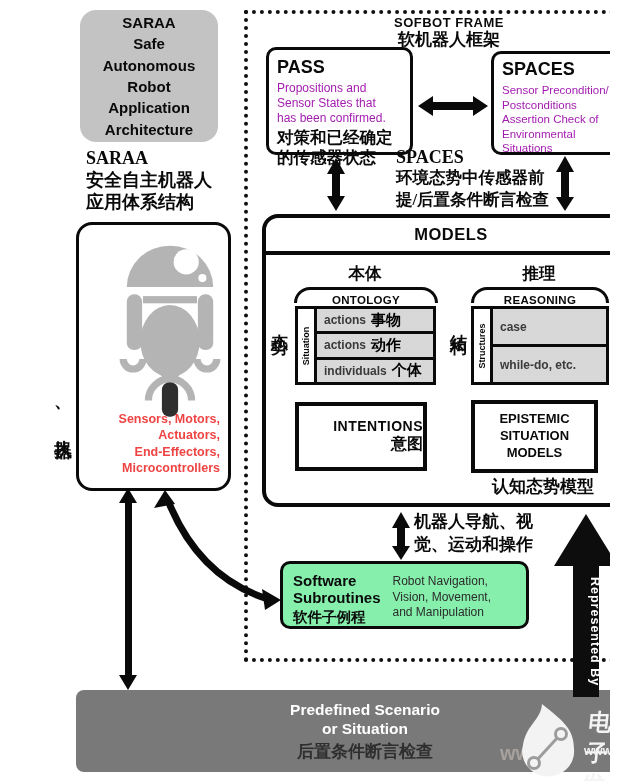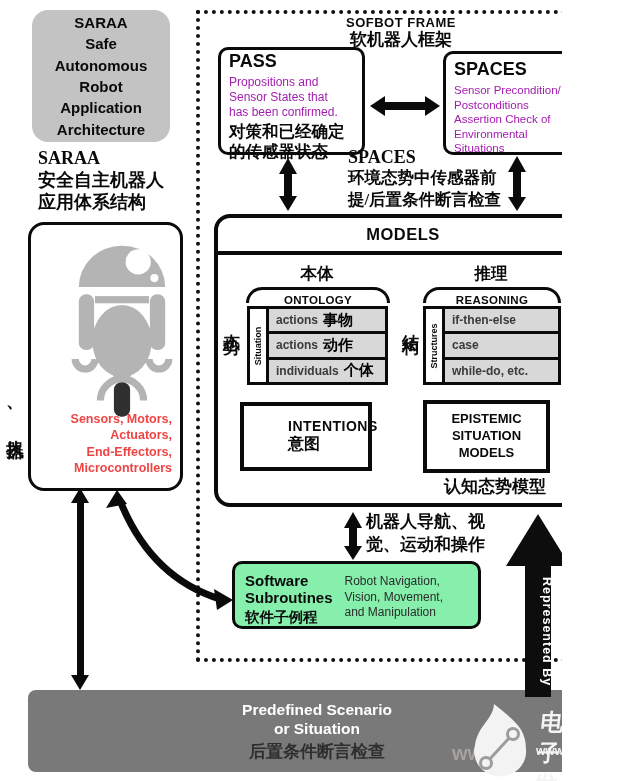--- a/index.html
+++ b/index.html
@@ -1,17 +1,17 @@
 <!DOCTYPE html>
 <html><head>
 <meta charset="utf-8">
 <style>
   html,body{margin:0;padding:0;background:#ffffff;}
   .stage{position:relative;width:562px;height:781px;background:#ffffff;overflow:hidden;
-         font-family:"Liberation Sans", sans-serif;color:#0a0a0a;}
+         font-family:"Liberation Sans", sans-serif;color:#0a0a0a;margin-left:48px;}
   .abs{position:absolute;}
   .ml{white-space:pre-line;}
   .zh{font-family:"Liberation Serif", serif;}
 
   
   .saraa-box{left:32px;top:10px;width:138px;height:132px;background:#c3c3c3;border-radius:16px;
              display:flex;align-items:center;justify-content:center;text-align:center;
              font-weight:bold;font-size:15px;line-height:1.42;}
   .saraa-caption{left:38px;top:148px;font-weight:bold;font-size:18px;line-height:1.22;}
 
@@ -19,21 +19,21 @@
   .robot-box{left:28px;top:222px;width:149px;height:263px;border:3px solid #0a0a0a;border-radius:16px;background:#fff;}
   .robot-caption{left:34px;top:411px;width:138px;text-align:right;font-weight:bold;font-size:12.5px;line-height:1.3;color:#ef4444;}
   .robot-side{left:3px;top:404px;writing-mode:vertical-rl;font-weight:bold;font-size:18px;letter-spacing:3px;}
 
   
   .sofbot-frame{left:196px;top:10px;width:410px;height:644px;border:4px dotted #101010;}
   .sofbot-title-en{left:196px;top:15px;width:410px;text-align:center;font-weight:bold;font-size:13px;letter-spacing:.5px;}
   .sofbot-title-zh{left:196px;top:28px;width:410px;text-align:center;font-weight:bold;font-size:17px;}
 
   
-  .pass-box{left:218px;top:47px;width:147px;height:108px;border:3px solid #0a0a0a;border-radius:10px;background:#fff;padding:1px 8px;box-sizing:border-box;overflow:visible;}
+  .pass-box{left:218px;top:47px;width:147px;height:108px;border:3px solid #0a0a0a;border-radius:10px;background:#fff;padding:7px 8px;box-sizing:border-box;overflow:visible;}
   .pass-title,.spaces-title{font-weight:bold;font-size:18px;margin:0 0 3px 0;}
   .pass-body,.spaces-body{font-size:12px;line-height:1.27;color:#a21caf;margin:0;}
   .pass-zh{font-size:16.5px;font-weight:bold;line-height:1.25;margin-top:1px;}
   .spaces-box{left:443px;top:51px;width:147px;height:104px;border:3px solid #0a0a0a;border-radius:10px;background:#fff;padding:5px 8px;box-sizing:border-box;}
   .spaces-body{font-size:11.5px;}
   .spaces-cap-title{left:348px;top:147px;font-weight:bold;font-size:18px;}
   .spaces-cap-zh{left:348px;top:167px;font-weight:bold;font-size:16.5px;line-height:1.32;}
 
   
   .stories-box{left:214px;top:214px;width:378px;height:293px;border:4px solid #0a0a0a;border-radius:16px;background:#fff;box-sizing:border-box;}
@@ -46,22 +46,22 @@
   .dtable{border:3px solid #0a0a0a;display:flex;box-sizing:border-box;background:#d8d8d8;}
   .dstrip{width:16px;border-right:3px solid #0a0a0a;background:#fff;position:relative;}
   .dstrip span{position:absolute;left:50%;top:50%;transform:translate(-50%,-50%) rotate(-90deg);
                font-size:9px;font-weight:bold;white-space:nowrap;}
   .drows{flex:1;display:flex;flex-direction:column;}
   .drow{flex:1;display:flex;align-items:center;padding-left:7px;gap:5px;}
   .drow.sep{border-bottom:3px solid #0a0a0a;}
   .drow .en{font-size:12px;font-weight:bold;color:#3a3a3a;}
   .drow .cn{font-size:15px;font-weight:bold;color:#000;}
   .side-vlabel{writing-mode:vertical-rl;font-weight:bold;font-size:17px;letter-spacing:4px;top:320px;}
-  .intentions-box{left:240px;top:402px;width:132px;height:69px;border:4px solid #0a0a0a;box-sizing:border-box;
-                  display:flex;flex-direction:column;align-items:flex-start;justify-content:center;background:#fff;padding-left:44px;}
+  .intentions-box{left:247px;top:402px;width:132px;height:69px;border:4px solid #0a0a0a;box-sizing:border-box;
+                  display:flex;flex-direction:column;align-items:flex-end;justify-content:center;background:#fff;padding-left:44px;}
   .intentions-box .t{font-weight:bold;font-size:14px;letter-spacing:.5px;}
   .intentions-box .s{font-weight:bold;font-size:16px;}
   .epistemic-box{left:423px;top:400px;width:127px;height:73px;border:4px solid #0a0a0a;box-sizing:border-box;
                  display:flex;align-items:center;justify-content:center;text-align:center;
                  font-weight:bold;font-size:13px;line-height:1.3;background:#fff;}
   .epistemic-caption{left:420px;top:475px;width:150px;text-align:center;font-weight:bold;font-size:17px;}
 
   
   .robot-ops{left:366px;top:511px;font-weight:bold;font-size:17px;line-height:1.35;}
   .subroutines-box{left:232px;top:561px;width:249px;height:68px;border:3px solid #0a0a0a;border-radius:10px;background:#86efac;
@@ -184,23 +184,20 @@
       </div>
     </div>
   </div>
 
   <div class="abs dtable" style="left:423px;top:306px;width:138px;height:79px;">
     <div class="dstrip">
       <span>Structures</span>
     </div>
     <div class="drows">
       <div class="drow sep">
-        <span class="en">if-then-else</span>
-      </div>
-      <div class="drow sep">
         <span class="en">case</span>
       </div>
       <div class="drow">
         <span class="en">while-do, etc.</span>
       </div>
     </div>
   </div>
 
   <div class="abs intentions-box">
     <span class="t">INTENTIONS</span>

